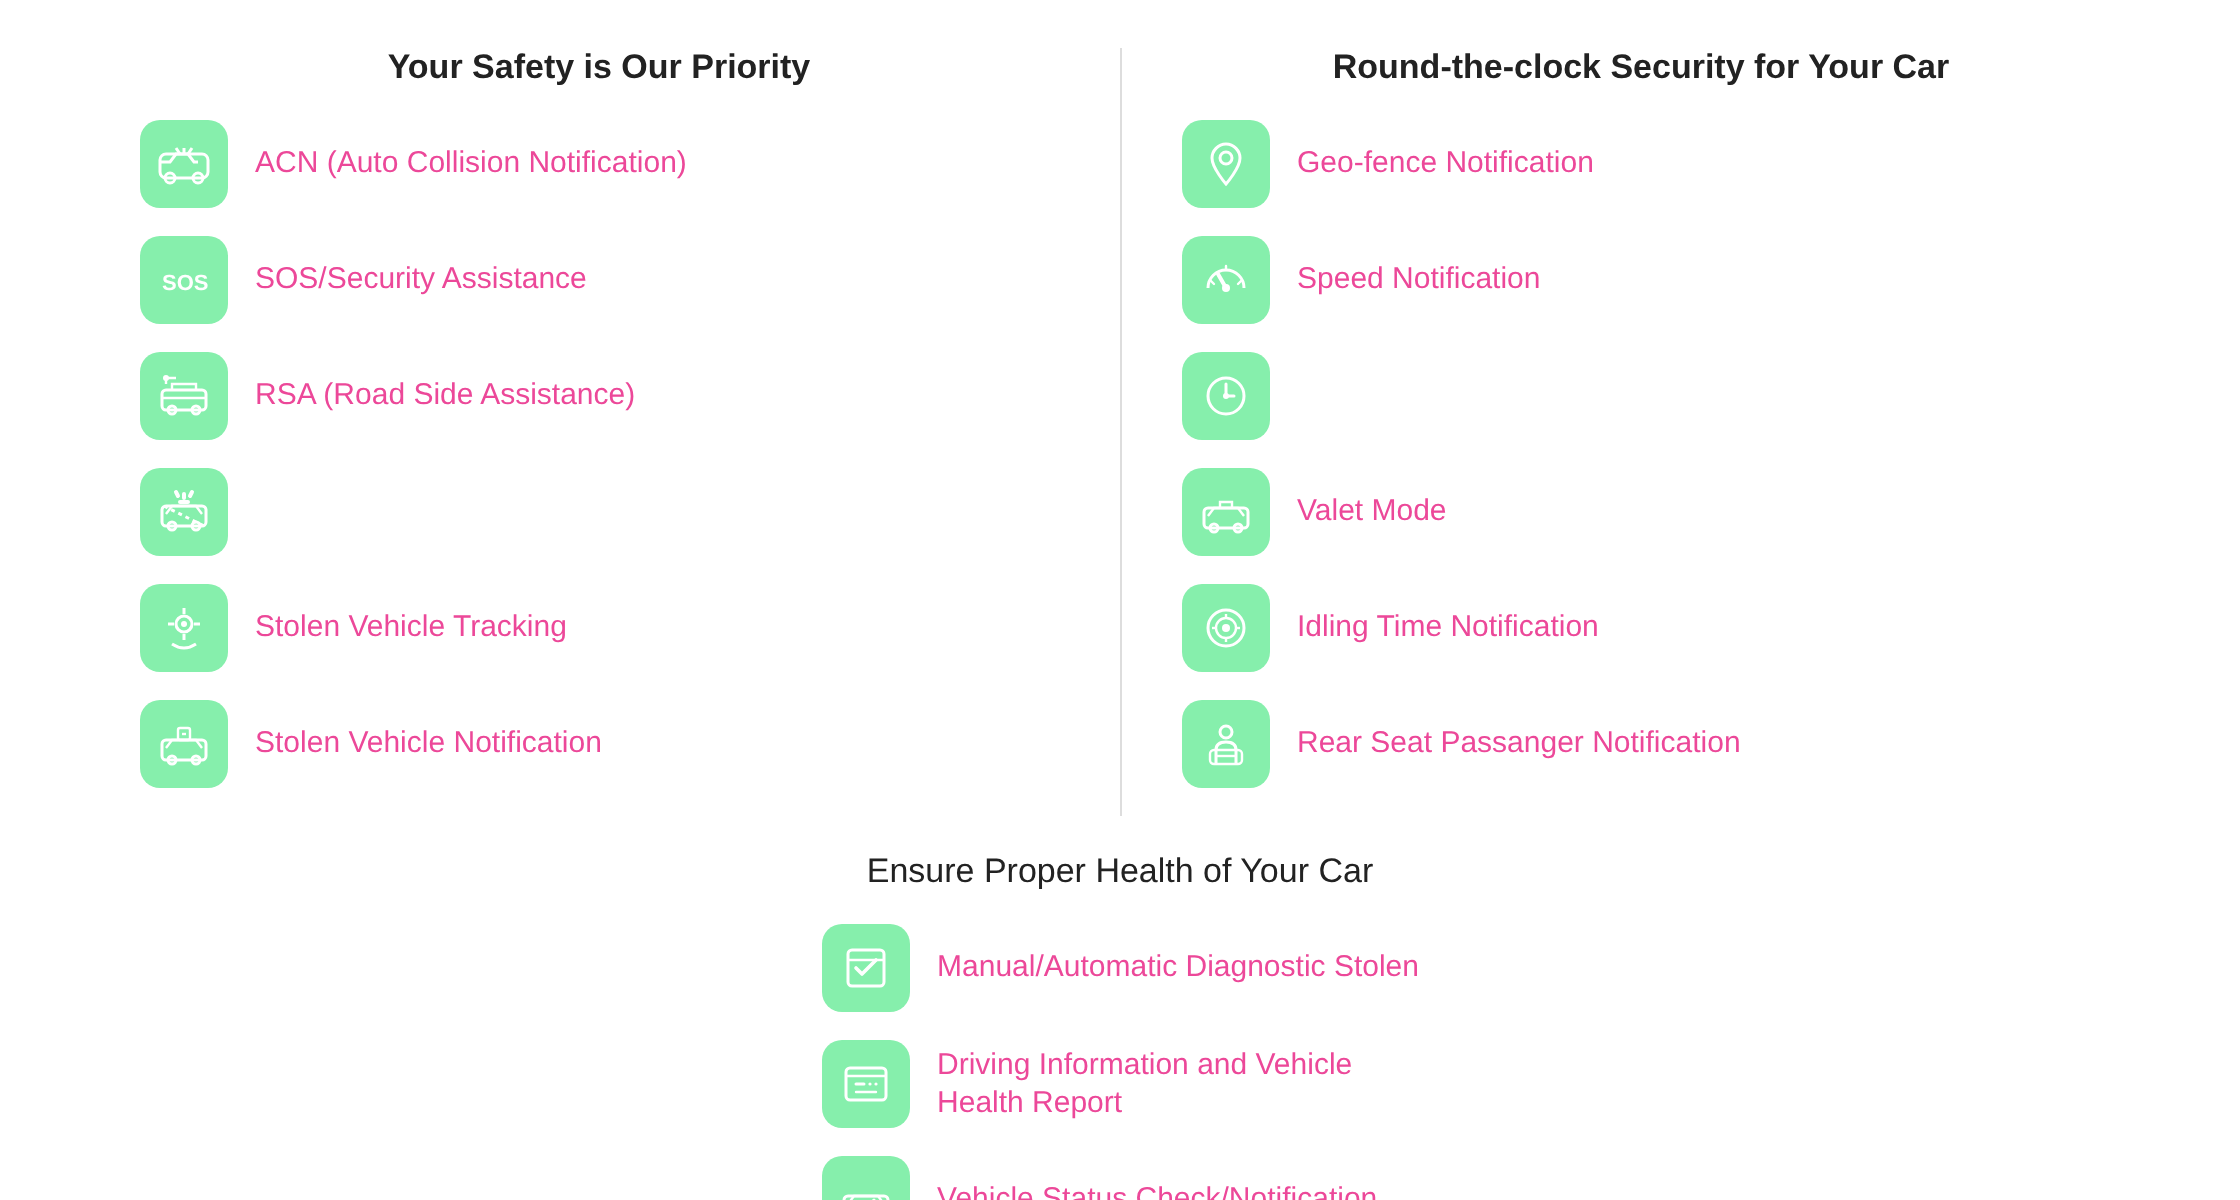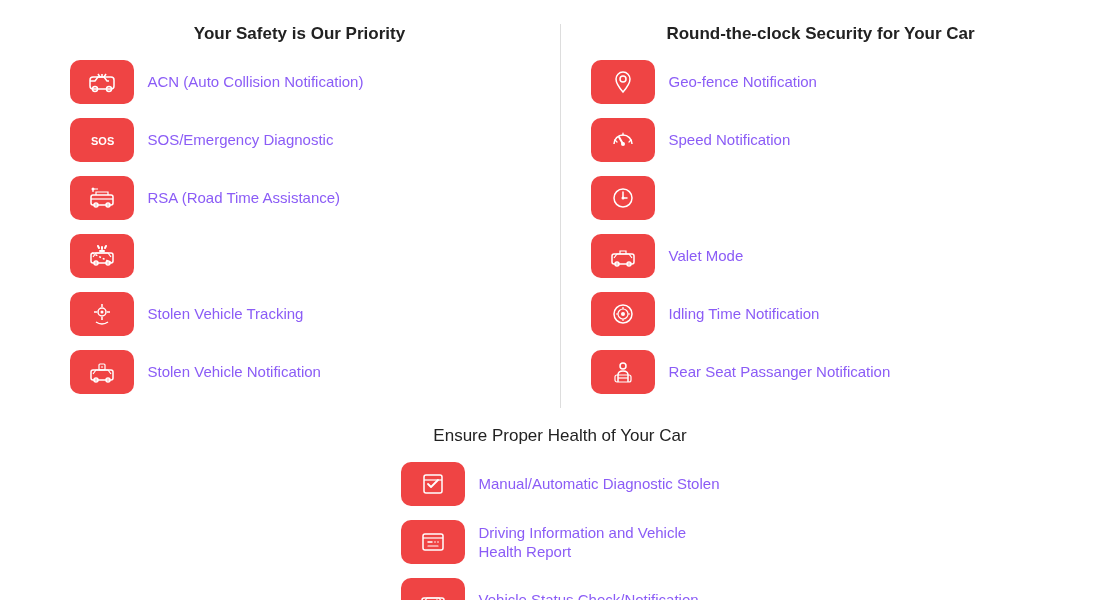--- a/index.html
+++ b/index.html
@@ -45,36 +45,36 @@
       width: 100%;
     }
     .feature-item {
       display: flex;
       flex-direction: row;
       align-items: center;
       margin-bottom: 14px;
       gap: 14px;
     }
     .icon-box {
-      width: 64px;
+      width: 44px;
       height: 44px;
-      background: #ef4444;
+      background: #86efac;
       border-radius: 10px;
       display: flex;
       align-items: center;
       justify-content: center;
       flex-shrink: 0;
     }
     .icon-box svg {
       width: 28px;
       height: 28px;
     }
     .feature-label {
       font-size: 15px;
-      color: #8b5cf6;
+      color: #ec4899;
       line-height: 1.3;
     }
     .divider {
       width: 1px;
       background: #ddd;
       margin: 0 10px;
       align-self: stretch;
     }
     .bottom-section {
       display: flex;
@@ -118,36 +118,36 @@
         </div>
         <span class="feature-label">ACN (Auto Collision Notification)</span>
       </div>
 
       <div class="feature-item">
         <div class="icon-box">
           <svg viewBox="0 0 28 28" fill="none" xmlns="http://www.w3.org/2000/svg">
             <text x="3" y="19" font-size="11" font-weight="bold" fill="white" font-family="Arial">SOS</text>
           </svg>
         </div>
-        <span class="feature-label">SOS/Emergency Diagnostic</span>
+        <span class="feature-label">SOS/Security Assistance</span>
       </div>
 
       <div class="feature-item">
         <div class="icon-box">
           <svg viewBox="0 0 28 28" fill="none" xmlns="http://www.w3.org/2000/svg">
             <rect x="3" y="11" width="22" height="10" rx="2" stroke="white" stroke-width="1.5"></rect>
             <circle cx="8" cy="21" r="2" stroke="white" stroke-width="1.5"></circle>
             <circle cx="20" cy="21" r="2" stroke="white" stroke-width="1.5"></circle>
             <path d="M3 15h22" stroke="white" stroke-width="1.2"></path>
             <path d="M8 11 L8 8 L20 8 L20 11" stroke="white" stroke-width="1.2"></path>
             <path d="M5 8 L5 5 L10 5" stroke="white" stroke-width="1.2"></path>
             <circle cx="5" cy="5" r="1.5" fill="white"></circle>
           </svg>
         </div>
-        <span class="feature-label">RSA (Road Time Assistance)</span>
+        <span class="feature-label">RSA (Road Side Assistance)</span>
       </div>
 
       <div class="feature-item">
         <div class="icon-box">
           <svg viewBox="0 0 28 28" fill="none" xmlns="http://www.w3.org/2000/svg">
             <rect x="3" y="11" width="22" height="10" rx="2" stroke="white" stroke-width="1.5"></rect>
             <circle cx="8" cy="21" r="2" stroke="white" stroke-width="1.5"></circle>
             <circle cx="20" cy="21" r="2" stroke="white" stroke-width="1.5"></circle>
             <path d="M5 15 L8 11 L20 11 L23 15" stroke="white" stroke-width="1.2"></path>
             <path d="M12 9 L16 9" stroke="white" stroke-width="2" stroke-linecap="round"></path>

